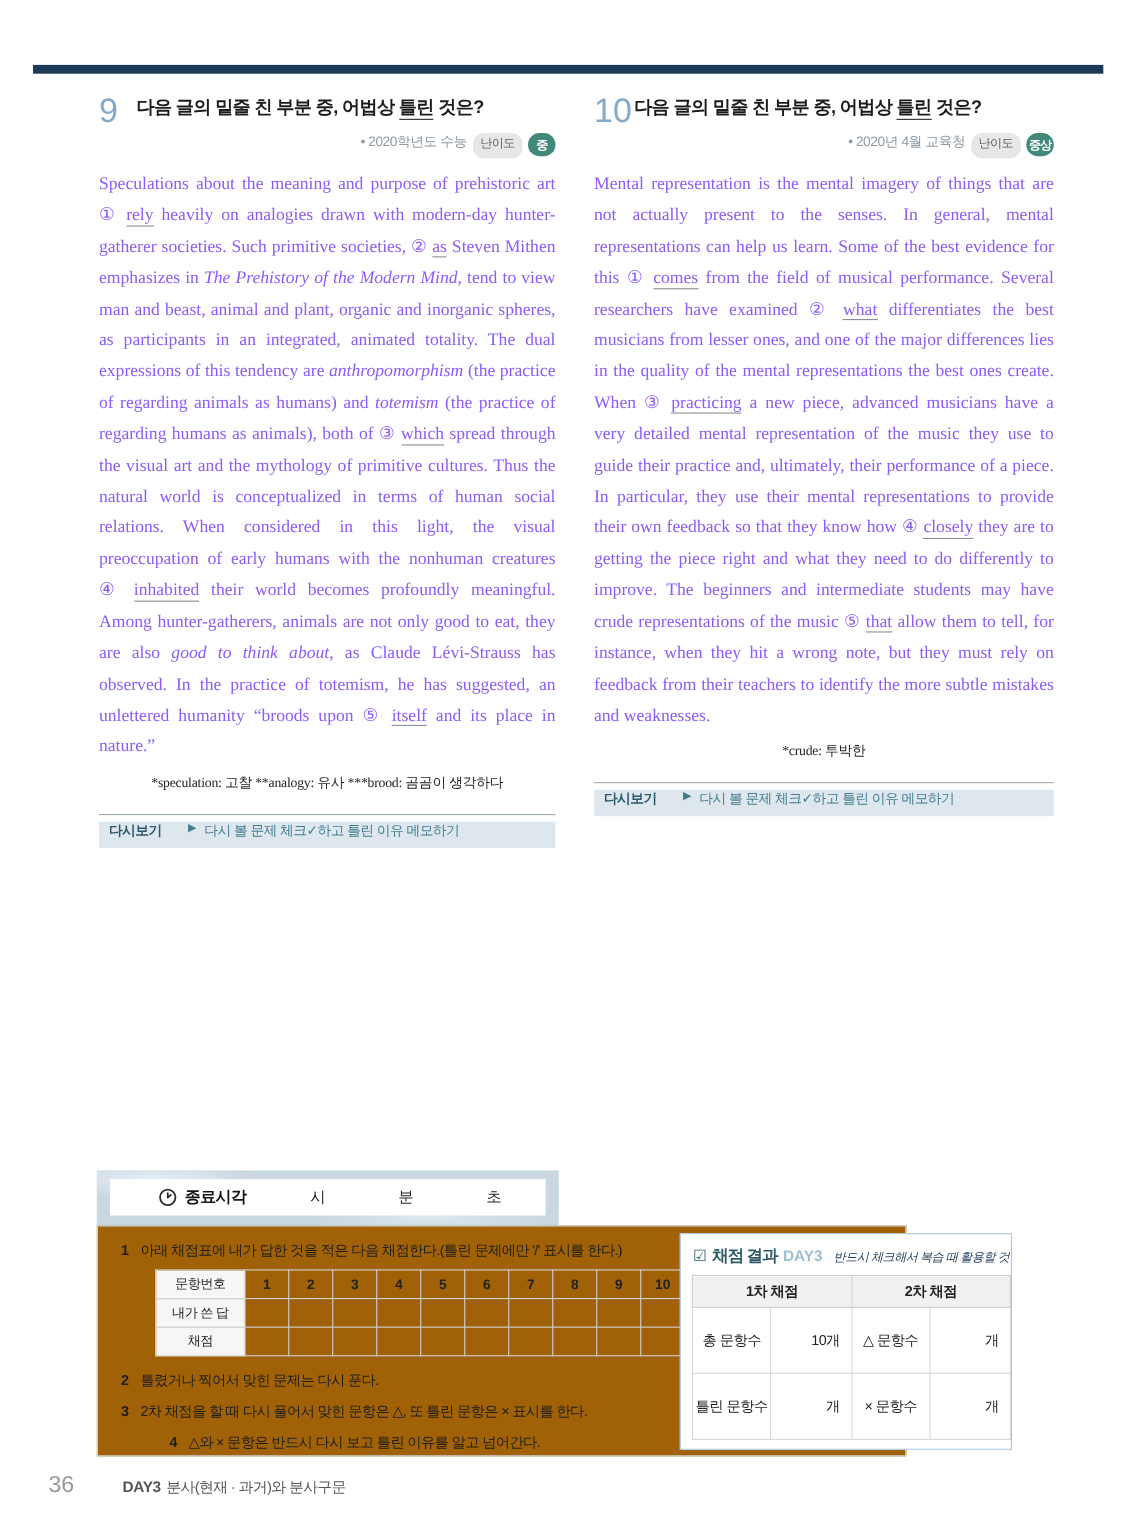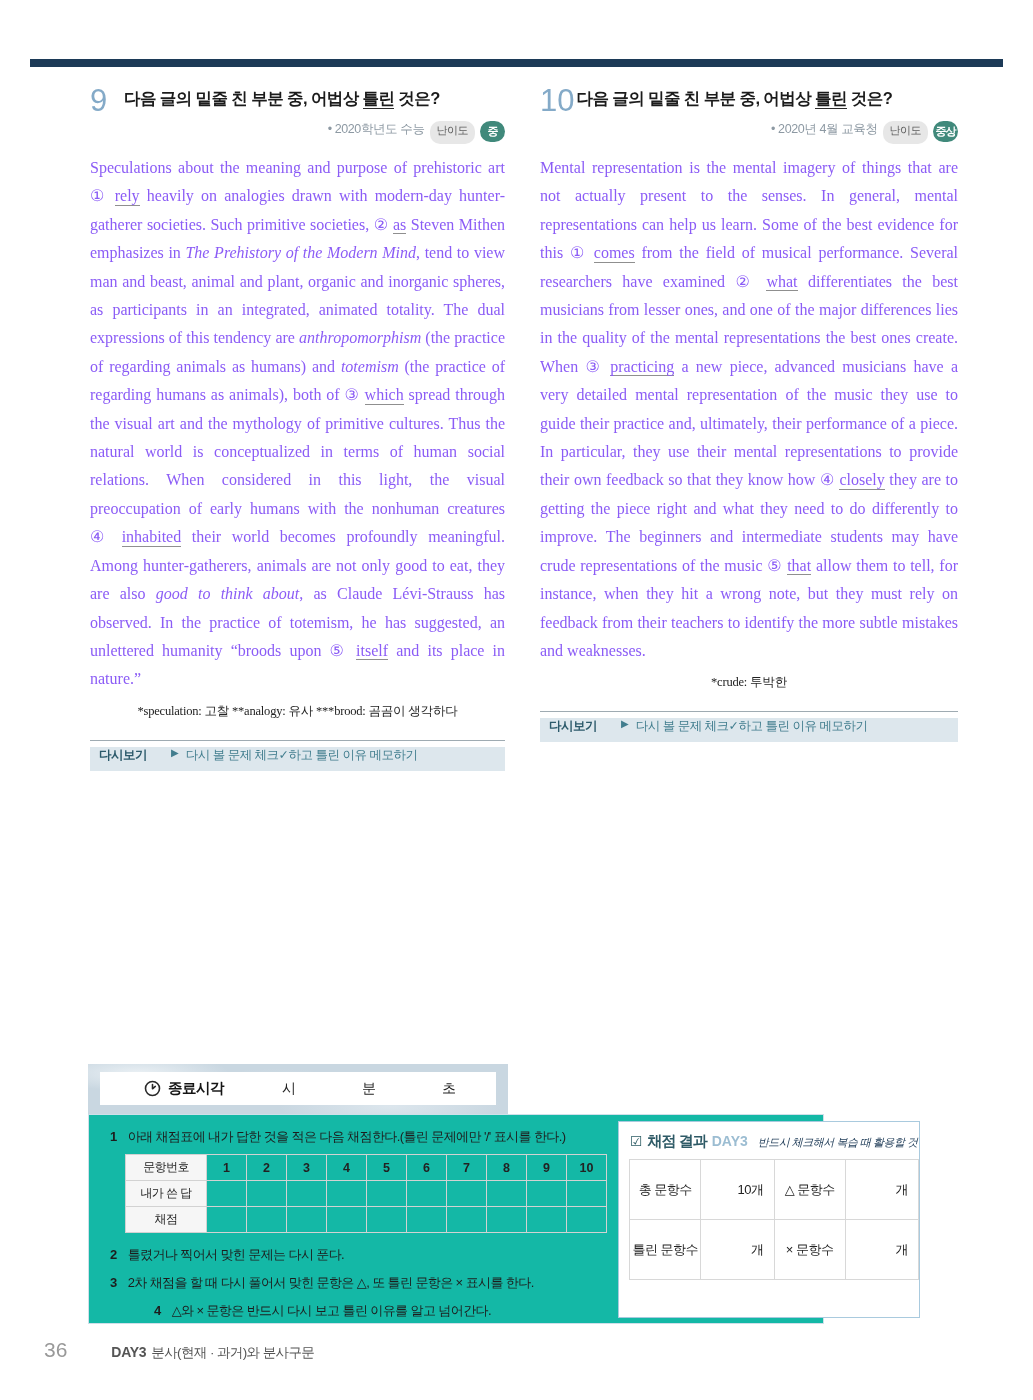--- a/index.html
+++ b/index.html
@@ -48,27 +48,27 @@
       radial-gradient(ellipse 100px 22px at 45% 40%, #d5e0e8 0%, rgba(213,224,232,0) 70%),
       #c9d7e1;}
   .endtime-bar{position:absolute;left:12px;top:8px;width:396px;height:33px;background:#fff;
                display:flex;align-items:center;}
   .clock{margin-left:44px;display:flex;align-items:center;}
   .endtime-label{font-weight:700;font-size:14.5px;color:#151515;margin-left:7px;letter-spacing:-0.5px;}
   .unit{font-size:14px;color:#222;}
   .unit-1{margin-left:58px;} .unit-2{margin-left:66px;} .unit-3{margin-left:66px;}
 
   
-  .grade-panel{position:absolute;left:88px;top:1114px;width:736px;height:210px;background:#14b8a6;
+  .grade-panel{position:absolute;left:88px;top:1114px;width:736px;height:210px;background:#a16207;
                border:1px solid #cfdfe9;box-sizing:border-box;}
   .instr{position:absolute;left:21px;font-size:13px;color:#1d1d1d;letter-spacing:-0.6px;white-space:nowrap;}
   .instr .inum{margin-right:11px;font-weight:700;}
   .instr-1{top:13px;} .instr-2{top:131px;} .instr-3{top:159px;} .instr-4{top:187px;margin-left:44px;}
 
-  .score-table{position:absolute;left:36px;top:39px;border-collapse:collapse;}
+  .score-table{position:absolute;left:52px;top:39px;border-collapse:collapse;}
   .score-table th,.score-table td{border:1px solid #d2d2d2;width:39px;height:25px;text-align:center;
                                   font-size:12.5px;color:#222;padding:0;}
   .score-table th{font-weight:700;}
   .score-table .lbl{width:80px;background:#f6f6f6;font-weight:400;font-size:12px;letter-spacing:-0.6px;}
   .score-table th.lbl{font-weight:400;}
 
   .result-panel{position:absolute;left:529px;top:6px;width:302px;height:197px;background:#fff;
                 border:1px solid #a9cade;box-sizing:border-box;}
   .result-title-row{position:absolute;top:10px;left:11px;display:flex;align-items:baseline;gap:5px;white-space:nowrap;}
   .check-icon{color:#2f5e66;font-size:14px;}
@@ -212,20 +212,24 @@
 
     <div class="result-panel">
       <div class="result-title-row">
         <span class="check-icon">☑</span>
         <span class="result-title">채점 결과</span>
         <span class="result-day">DAY3</span>
         <span class="result-note">반드시 체크해서 복습 때 활용할 것</span>
       </div>
       <table class="result-table">
         <tbody>
+            <tr>
+          <th colspan="2">1차 채점</th>
+          <th colspan="2">2차 채점</th>
+        </tr>
         <tr>
           <td class="rlbl">총 문항수</td>
           <td class="rval">10개</td>
           <td class="rlbl">△ 문항수</td>
           <td class="rval">개</td>
         </tr>
         <tr>
           <td class="rlbl">틀린 문항수</td>
           <td class="rval">개</td>
           <td class="rlbl">× 문항수</td>

